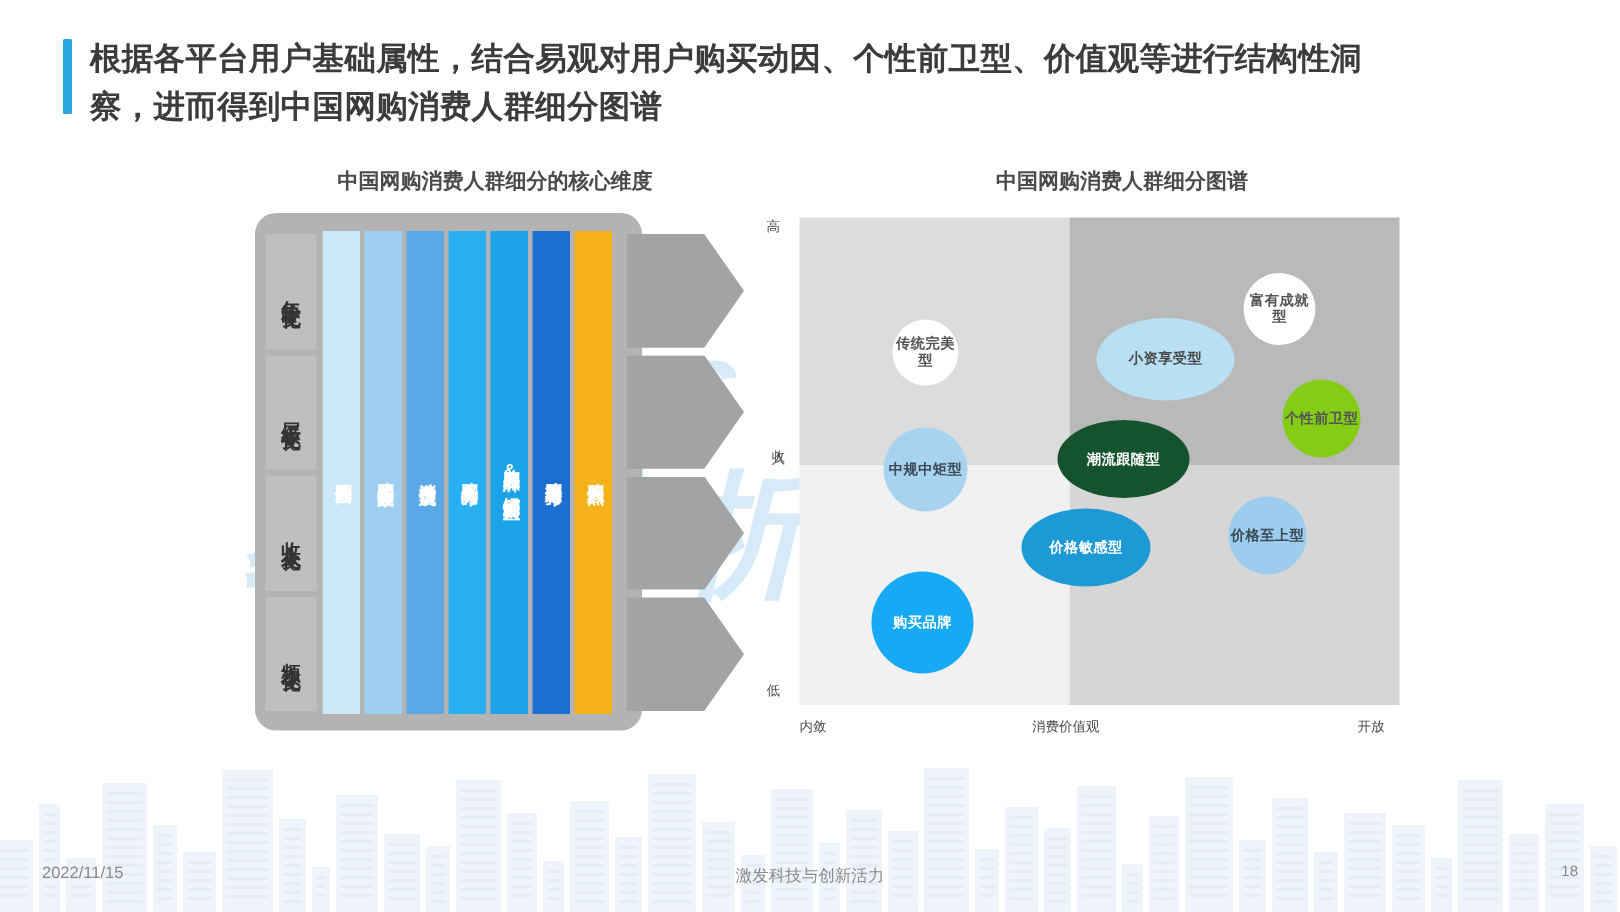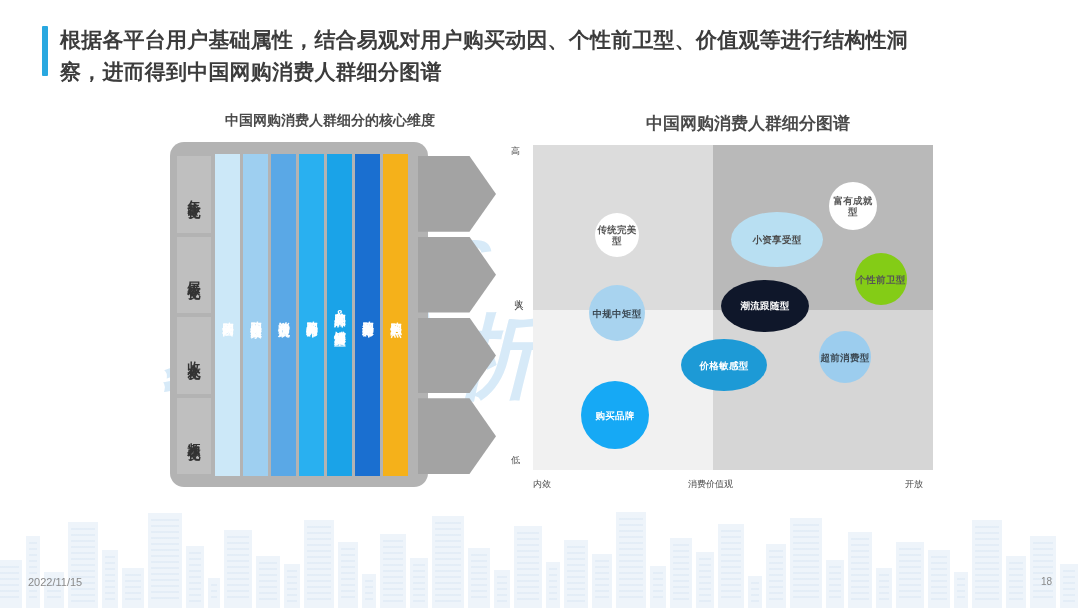--- a/index.html
+++ b/index.html
@@ -194,21 +194,21 @@
 
   
   .right-panel {
     position: absolute;
     left: 505px; top: 112px;
     width: 460px; height: 380px;
     z-index: 3;
   }
   .matrix-title {
     text-align: center;
-    font-size: 17px;
+    font-size: 14px;
     font-weight: bold;
     color: #4a4a4a;
     margin-bottom: 12px;
     padding-left: 26px;
   }
   .matrix-area {
     position: absolute;
     left: 28px; top: 33px;
     width: 400px; height: 325px;
   }
@@ -358,30 +358,31 @@
     <div class="q q-tl"></div>
     <div class="q q-tr"></div>
     <div class="q q-bl"></div>
     <div class="q q-br"></div>
     <div id="bubbles">
         <div class="bubble" style="left: 62px; top: 68px; width: 44px; height: 44px; background: rgb(255, 255, 255); color: rgb(85, 85, 85);">传统完美型</div>
         <div class="bubble" style="left: 296px; top: 37px; width: 48px; height: 48px; background: rgb(255, 255, 255); color: rgb(85, 85, 85);">富有成就型</div>
         <div class="bubble" style="left: 198px; top: 67px; width: 92px; height: 55px; background: rgb(184, 223, 242); color: rgb(74, 74, 74);">小资享受型</div>
         <div class="bubble" style="left: 322px; top: 108px; width: 52px; height: 52px; background: #84cc16; color: rgb(85, 85, 85);">个性前卫型</div>
         <div class="bubble" style="left: 56px; top: 140px; width: 56px; height: 56px; background: rgb(168, 211, 239); color: rgb(60, 74, 85);">中规中矩型</div>
-        <div class="bubble" style="left: 188px; top: 135px; width: 88px; height: 52px; background: #0f172a; color: rgb(255, 255, 255); font-family: Liberation Serif, serif;">潮流跟随型</div>
-        <div class="bubble" style="left: 286px; top: 186px; width: 52px; height: 52px; background: rgb(156, 205, 238); color: rgb(60, 74, 85);">超前消费型</div>
+        <div class="bubble" style="left: 172px; top: 135px; width: 88px; height: 52px; background: #14532d; color: rgb(255, 255, 255);">潮流跟随型</div>
+        <div class="bubble" style="left: 286px; top: 186px; width: 52px; height: 52px; background: rgb(156, 205, 238); color: rgb(60, 74, 85);">价格至上型</div>
         <div class="bubble" style="left: 148px; top: 194px; width: 86px; height: 52px; background: rgb(29, 154, 214); color: rgb(255, 255, 255);">价格敏感型</div>
         <div class="bubble" style="left: 48px; top: 236px; width: 68px; height: 68px; background: rgb(22, 169, 245); color: rgb(255, 255, 255);">购买品牌</div>
       </div>
   </div>
   <div class="axis-lbl" style="left:6px; top:33px;">高</div>
   <div class="axis-lbl axis-v" style="left:8px; top:180px;">收入</div>
   <div class="axis-lbl" style="left:6px; top:342px;">低</div>
   <div class="axis-lbl" style="left:28px; top:366px;">内敛</div>
   <div class="axis-lbl" style="left:183px; top:366px;">消费价值观</div>
   <div class="axis-lbl" style="left:400px; top:366px;">开放</div>
 </div>
 
 <div class="footer">
   <div class="f-date">2022/11/15</div>
+  <div class="f-slogan">激发科技与创新活力</div>
   <div class="f-page">18</div>
 </div>
 
 </body></html>

